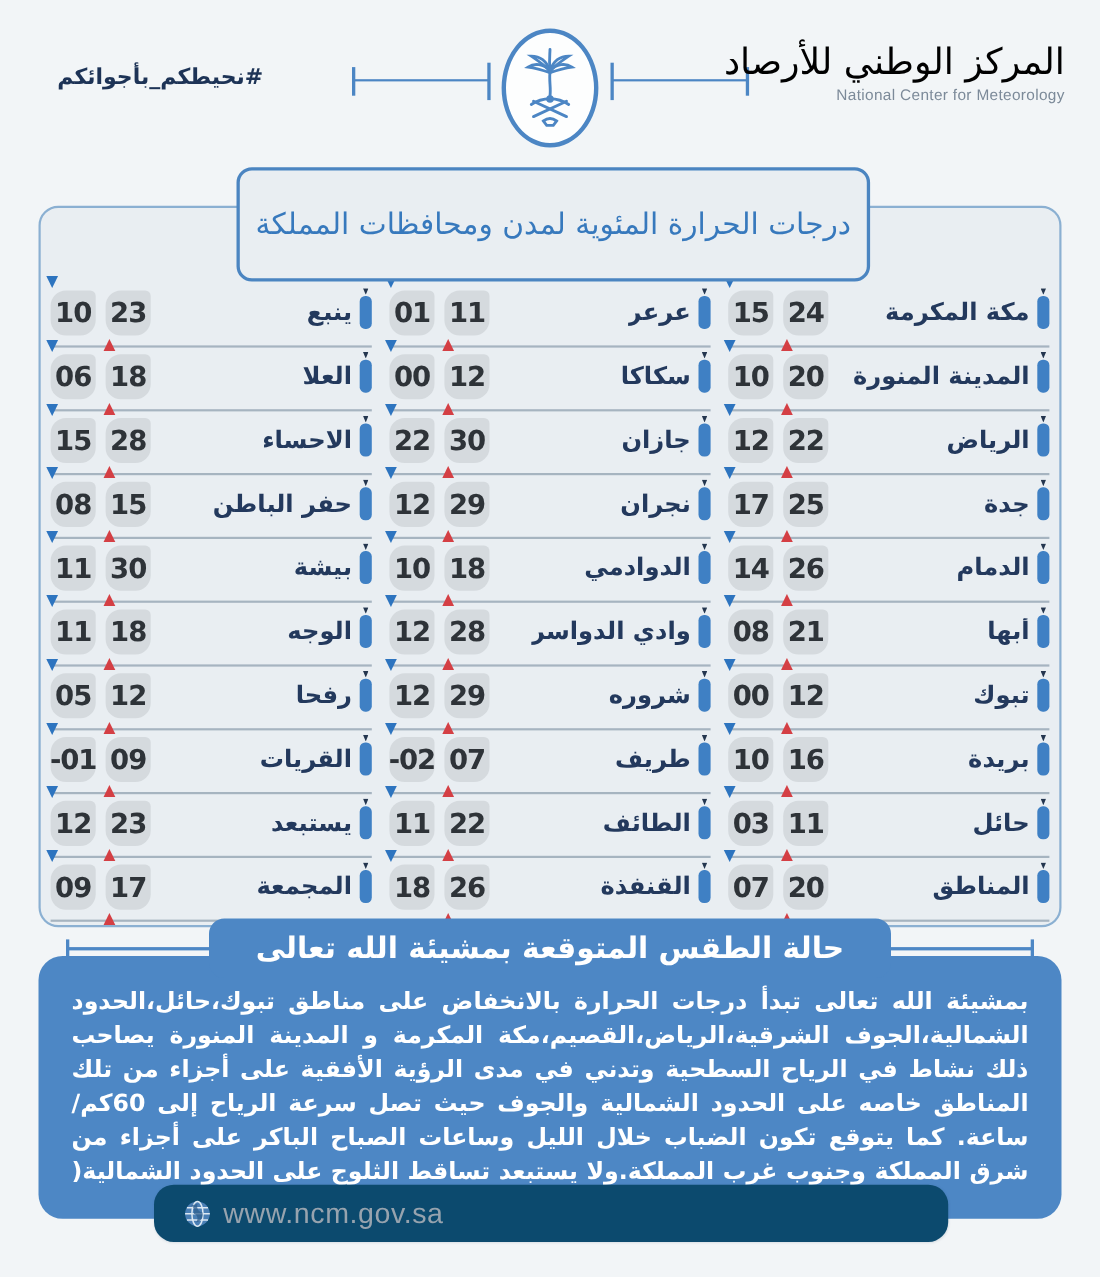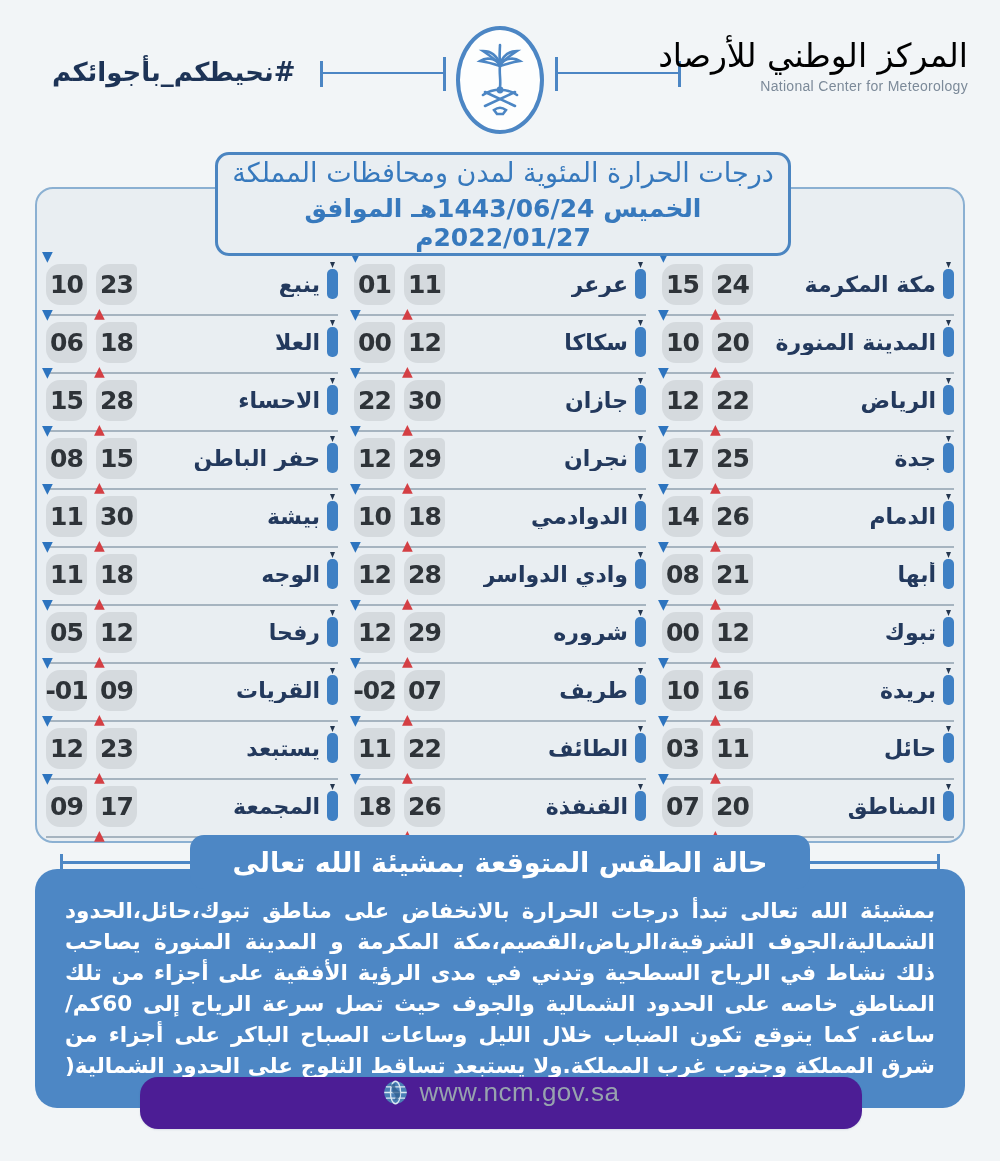--- a/index.html
+++ b/index.html
@@ -6,21 +6,21 @@
   body{
     width:1000px;height:1161px;position:relative;overflow:hidden;
     background:#f2f5f7;
     font-family:"DejaVu Sans","Liberation Sans",sans-serif;
   }
   .en{font-family:"Liberation Sans","DejaVu Sans",sans-serif;}
 
   
   .hashtag{
     position:absolute;left:52px;top:57px;width:260px;
-    font-size:26px;font-weight:bold;color:#1d3356;direction:rtl;text-align:left;
+    font-size:20px;font-weight:bold;color:#1d3356;direction:rtl;text-align:left;
   }
   .brand{position:absolute;right:32px;top:36px;text-align:right;direction:rtl;}
   .brand-ar{font-size:33px;font-weight:normal;color:#000000;line-height:1.2;}
   .brand-en{font-size:14px;color:#7c8a99;margin-top:2px;letter-spacing:.3px;text-align:right;}
   .logo{position:absolute;left:456px;top:26px;width:88px;height:108px;}
   .logo-ellipse{
     position:absolute;inset:0;border:4px solid #4c86c4;border-radius:50%;
     background:#fdfefe;box-sizing:border-box;
   }
   .logo svg{position:absolute;left:14px;top:14px;}
@@ -105,23 +105,23 @@
     padding:26px 30px 0 30px;
   }
   .forecast-body{
     direction:rtl;color:#ffffff;font-size:21.5px;font-weight:bold;line-height:31px;
     text-align:justify;text-align-last:center;
   }
 
   
   .footer-pill{
     position:absolute;left:140px;top:1077px;width:722px;height:52px;z-index:4;
-    background:#4c1d95;border-radius:18px;box-shadow:0 1px 2px rgba(40,70,110,.12);
+    background:#0c4a6e;border-radius:18px;box-shadow:0 1px 2px rgba(40,70,110,.12);
     display:flex;align-items:center;justify-content:space-between;
-    padding:0 26px;box-sizing:border-box;direction:ltr;flex-direction:column;
+    padding:0 26px;box-sizing:border-box;direction:ltr;
   }
   .site-group,.social-group{display:flex;align-items:center;gap:10px;}
   .site-label{font-size:26px;color:#97a3ae;letter-spacing:.5px;}
   .social-handle,.app-id{font-size:24px;color:#97a3ae;letter-spacing:.3px;}
   .icon{display:inline-flex;align-items:center;justify-content:center;}
   .insta{
     width:20px;height:20px;border:2.5px solid #8b97a3;border-radius:7px;position:relative;
     box-sizing:border-box;
   }
   .insta::before{
@@ -169,21 +169,20 @@
 
 <div class="brand">
   <div class="brand-ar">المركز الوطني للأرصاد</div>
   <div class="brand-en en">National Center for Meteorology</div>
 </div>
 
 <div class="temps-panel"></div>
 
 <div class="title-tab">
   <div class="title-line1">درجات الحرارة المئوية لمدن ومحافظات المملكة</div>
-  <div class="title-line2">الخميس 1443/06/24هـ الموافق 2022/01/27م</div>
 </div>
 
 <div class="rows-area">
   <div class="tcol">
       <div class="trow">
     <span class="thermo"></span>
     <span class="city">مكة المكرمة</span>
     <span class="spacer"></span>
     <span class="tbox maxbox">
       <b class="num">24</b>

